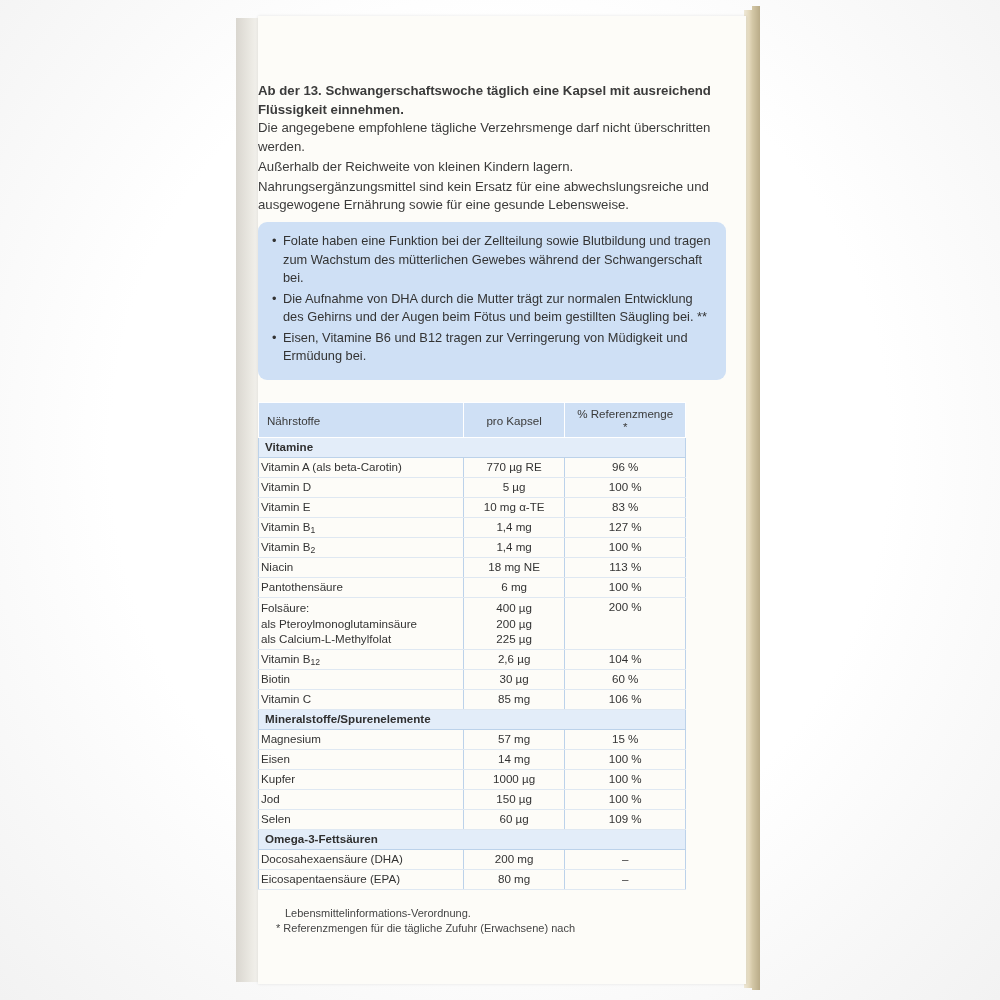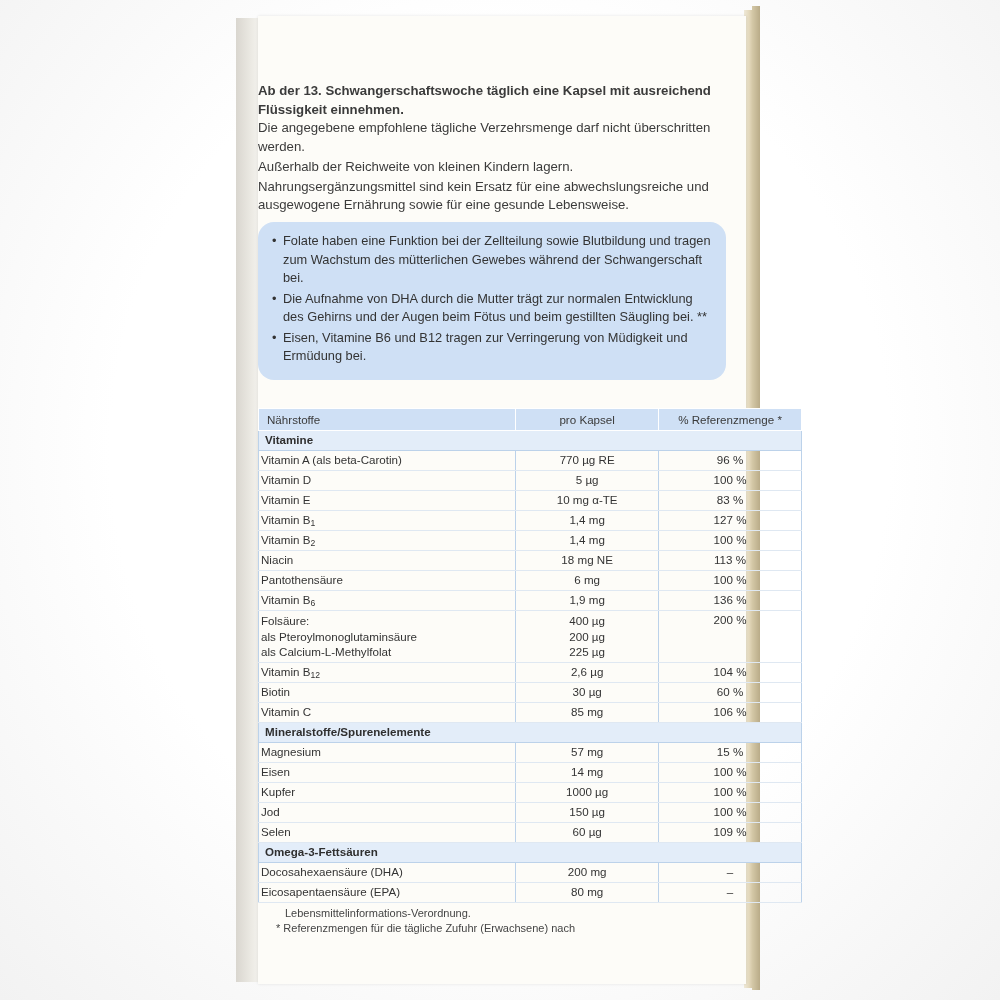--- a/index.html
+++ b/index.html
@@ -90,21 +90,21 @@
     margin: 0 0 1px 0;
   }
 
   
   .claims {
     position: absolute;
     left: 0px;
     top: 206px;
     width: 468px;
     background: #cfe0f5;
-    border-radius: 16px;
+    border-radius: 9px;
     padding: 10px 14px 12px 14px;
     box-sizing: border-box;
   }
   .claims ul {
     margin: 0;
     padding: 0;
     list-style: none;
   }
   .claims li {
     position: relative;
@@ -123,24 +123,23 @@
 
   
   .table-wrap {
     position: absolute;
     left: 0px;
     top: 386px;
     width: 468px;
   }
   table.nutri {
     border-collapse: collapse;
-    width: 544px;
+    width: 428px;
     font-size: 11.6px;
     color: #333;
-    margin-top: 6px;
   }
   table.nutri th {
     font-weight: normal;
     font-size: 11.6px;
     color: #3a3a3a;
     background: #cfe0f5;
     border: 1px solid #ffffff;
     padding: 4px 8px;
     text-align: left;
   }
@@ -259,25 +258,20 @@
           </tr>
           <tr>
             <td class="name">Niacin</td>
             <td class="amt">18 mg NE</td>
             <td class="ref">113 %</td>
           </tr>
           <tr>
             <td class="name">Pantothensäure</td>
             <td class="amt">6 mg</td>
             <td class="ref">100 %</td>
-          </tr>
-          <tr>
-            <td class="name"><span>Vitamin B</span><sub>6</sub></td>
-            <td class="amt">1,9 mg</td>
-            <td class="ref">136 %</td>
           </tr>
           <tr class="multiline">
             <td class="name">
               <span class="sub">Folsäure:</span>
               <span class="sub indent">als Pteroylmonoglutaminsäure</span>
               <span class="sub indent">als Calcium-L-Methylfolat</span>
             </td>
             <td class="amt">
               <span class="sub">400 µg</span>
               <span class="sub">200 µg</span>

